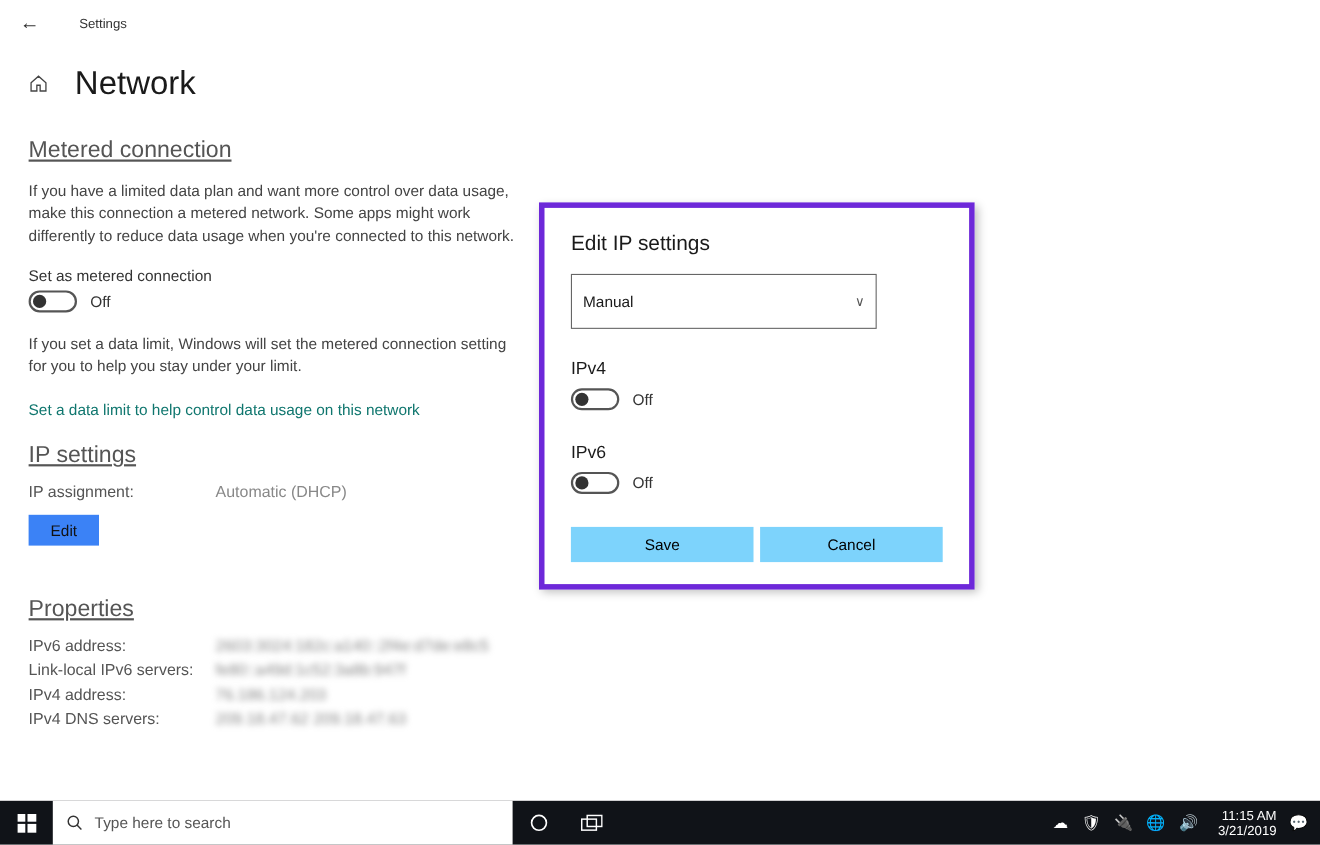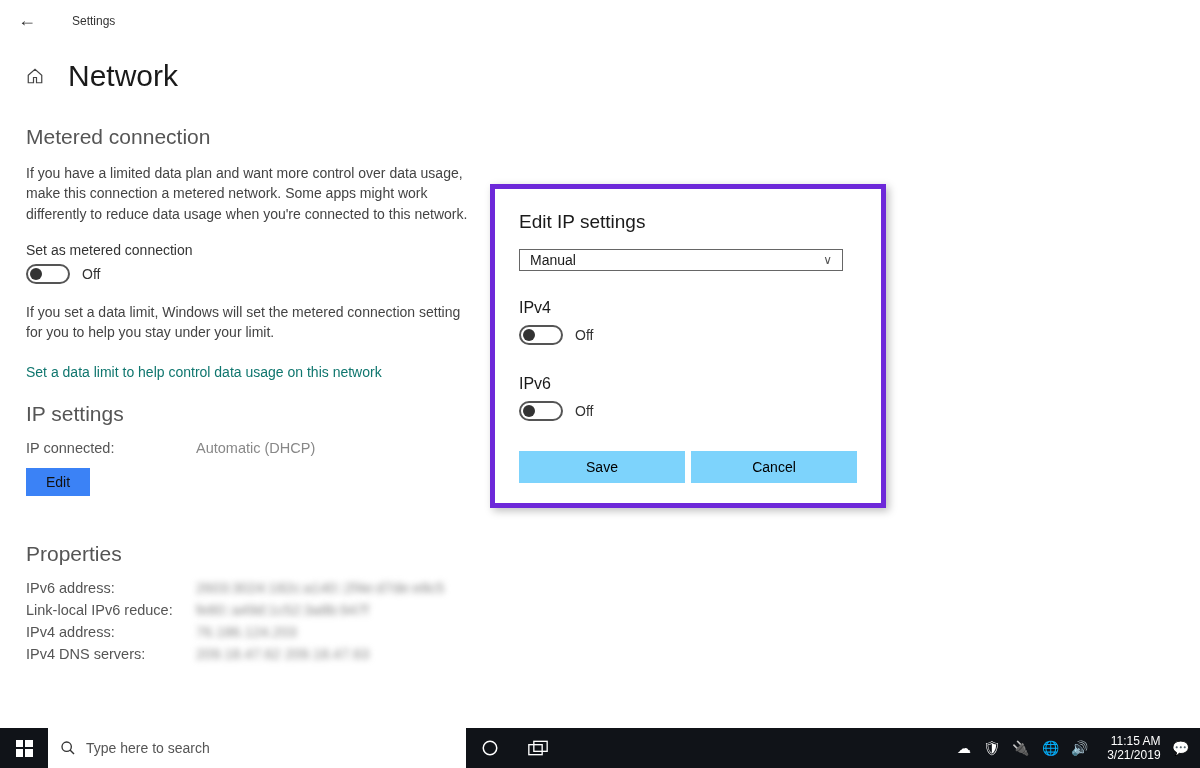--- a/index.html
+++ b/index.html
@@ -45,20 +45,21 @@
   .content {
     padding: 0 26px;
     width: 620px;
   }
   .section-h {
     font-size: 21px;
     font-weight: 400;
     color: #555;
     margin-top: 22px;
     margin-bottom: 14px;
+    text-decoration: underline;
   }
   .desc {
     font-size: 14px;
     color: #444;
     line-height: 1.45;
     max-width: 450px;
     margin-bottom: 18px;
   }
   .small-label { font-size: 14px; color:#333; margin-bottom:6px; }
   .link { color:#0f766e; cursor:pointer; font-size:14px; margin-top:4px; display:inline-block; }
@@ -104,24 +105,24 @@
     left:490px; top:184px;
     width:396px;
     border:5px solid #6d28d9;
     background:#fff;
     box-shadow: 3px 3px 8px rgba(0,0,0,0.25);
     padding:22px 24px 20px 24px;
   }
   .dialog h2 { font-size:19px; font-weight:400; margin-bottom:16px; }
   .dropdown {
     border:1px solid #666;
-    padding:2px 10px;
+    padding:16px 10px;
     display:flex; justify-content:space-between; align-items:center;
     font-size:14px; cursor:pointer;
-    width:324px;
+    width:278px;
     margin-bottom:28px;
   }
   .dropdown .chev { font-size:12px; color:#555; }
   .dlg-label { font-size:16px; font-weight:400; margin-bottom:8px; }
   .dlg-section { margin-bottom:30px; }
   .dlg-buttons { display:flex; gap:6px; margin-top:20px; }
   .dlg-buttons button {
     flex:1;
     background:#7dd3fc;
     border:none;
@@ -185,33 +186,33 @@
     <div class="toggle off"></div>
     <span class="toggle-state">Off</span>
   </div>
 
   <p class="desc">If you set a data limit, Windows will set the metered connection setting for you to help you stay under your limit.</p>
   <a class="link">Set a data limit to help control data usage on this network</a>
 
   
   <div class="section-h">IP settings</div>
   <div class="kv">
-    <span class="k">IP connected:</span>
+    <span class="k">IP assignment:</span>
     <span class="v">Automatic (DHCP)</span>
   </div>
   <button class="btn-flat">Edit</button>
 
   
   <div class="section-h" style="margin-top:46px">Properties</div>
   <div class="kv">
     <span class="k">IPv6 address:</span>
     <span class="v blurred">2603:3024:182c:a140::2f4e:d7de:e8c5</span>
   </div>
   <div class="kv">
-    <span class="k">Link-local IPv6 reduce:</span>
+    <span class="k">Link-local IPv6 servers:</span>
     <span class="v blurred">fe80::a49d:1c52:3a8b:947f</span>
   </div>
   <div class="kv">
     <span class="k">IPv4 address:</span>
     <span class="v blurred">76.186.124.203</span>
   </div>
   <div class="kv">
     <span class="k">IPv4 DNS servers:</span>
     <span class="v blurred">209.18.47.62  209.18.47.63</span>
   </div>

